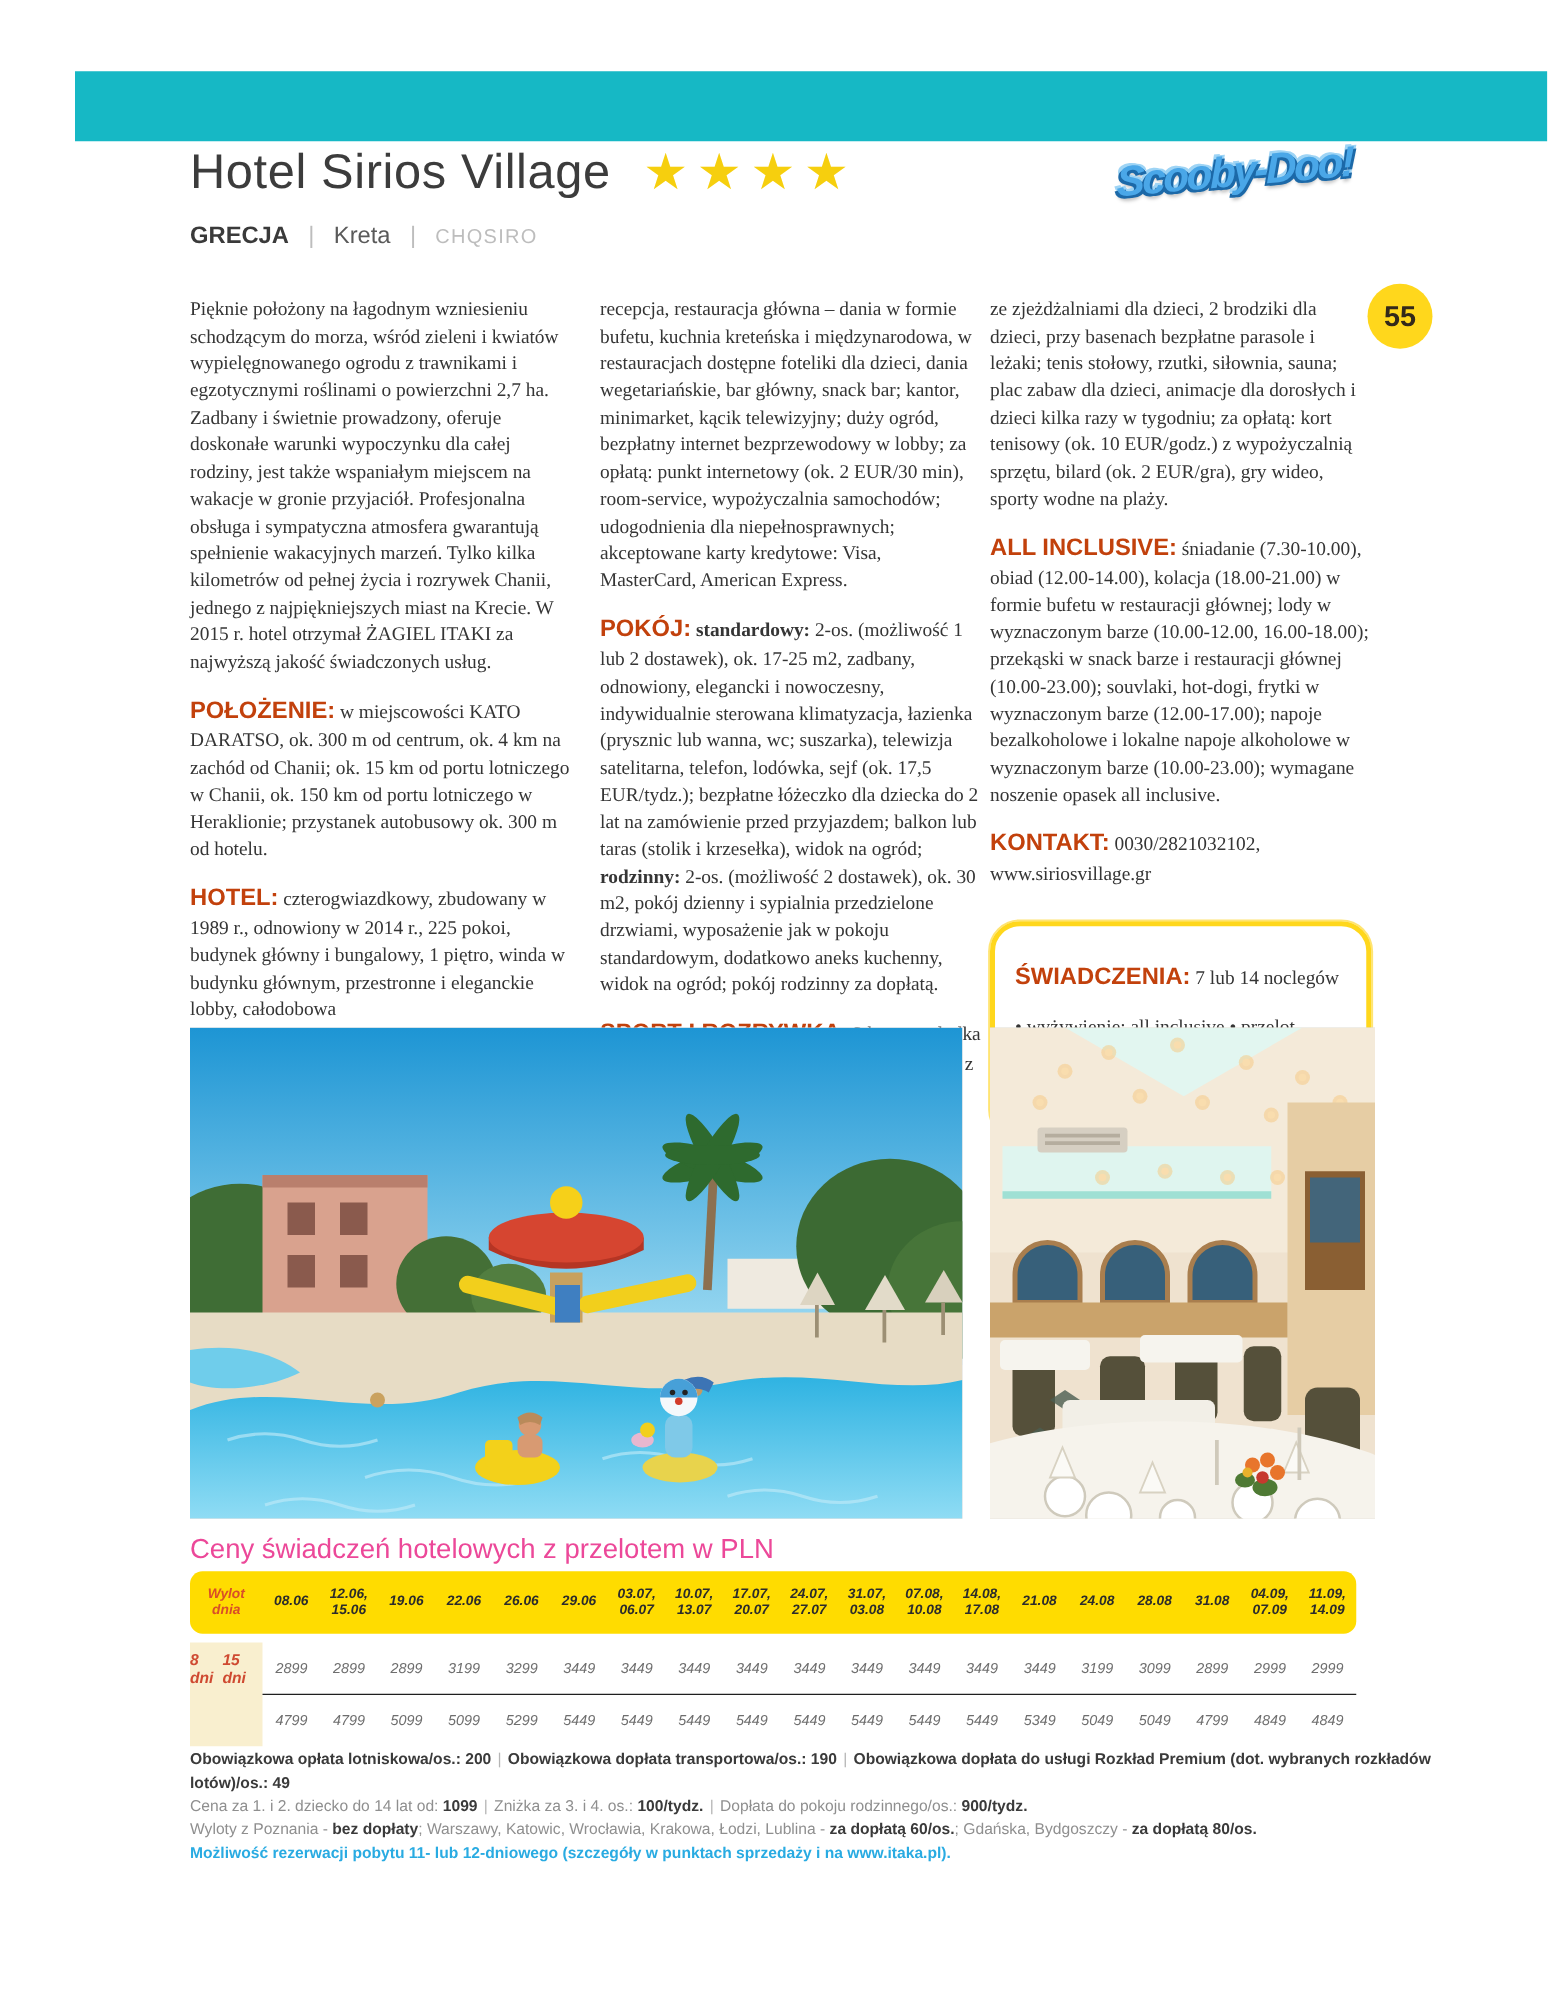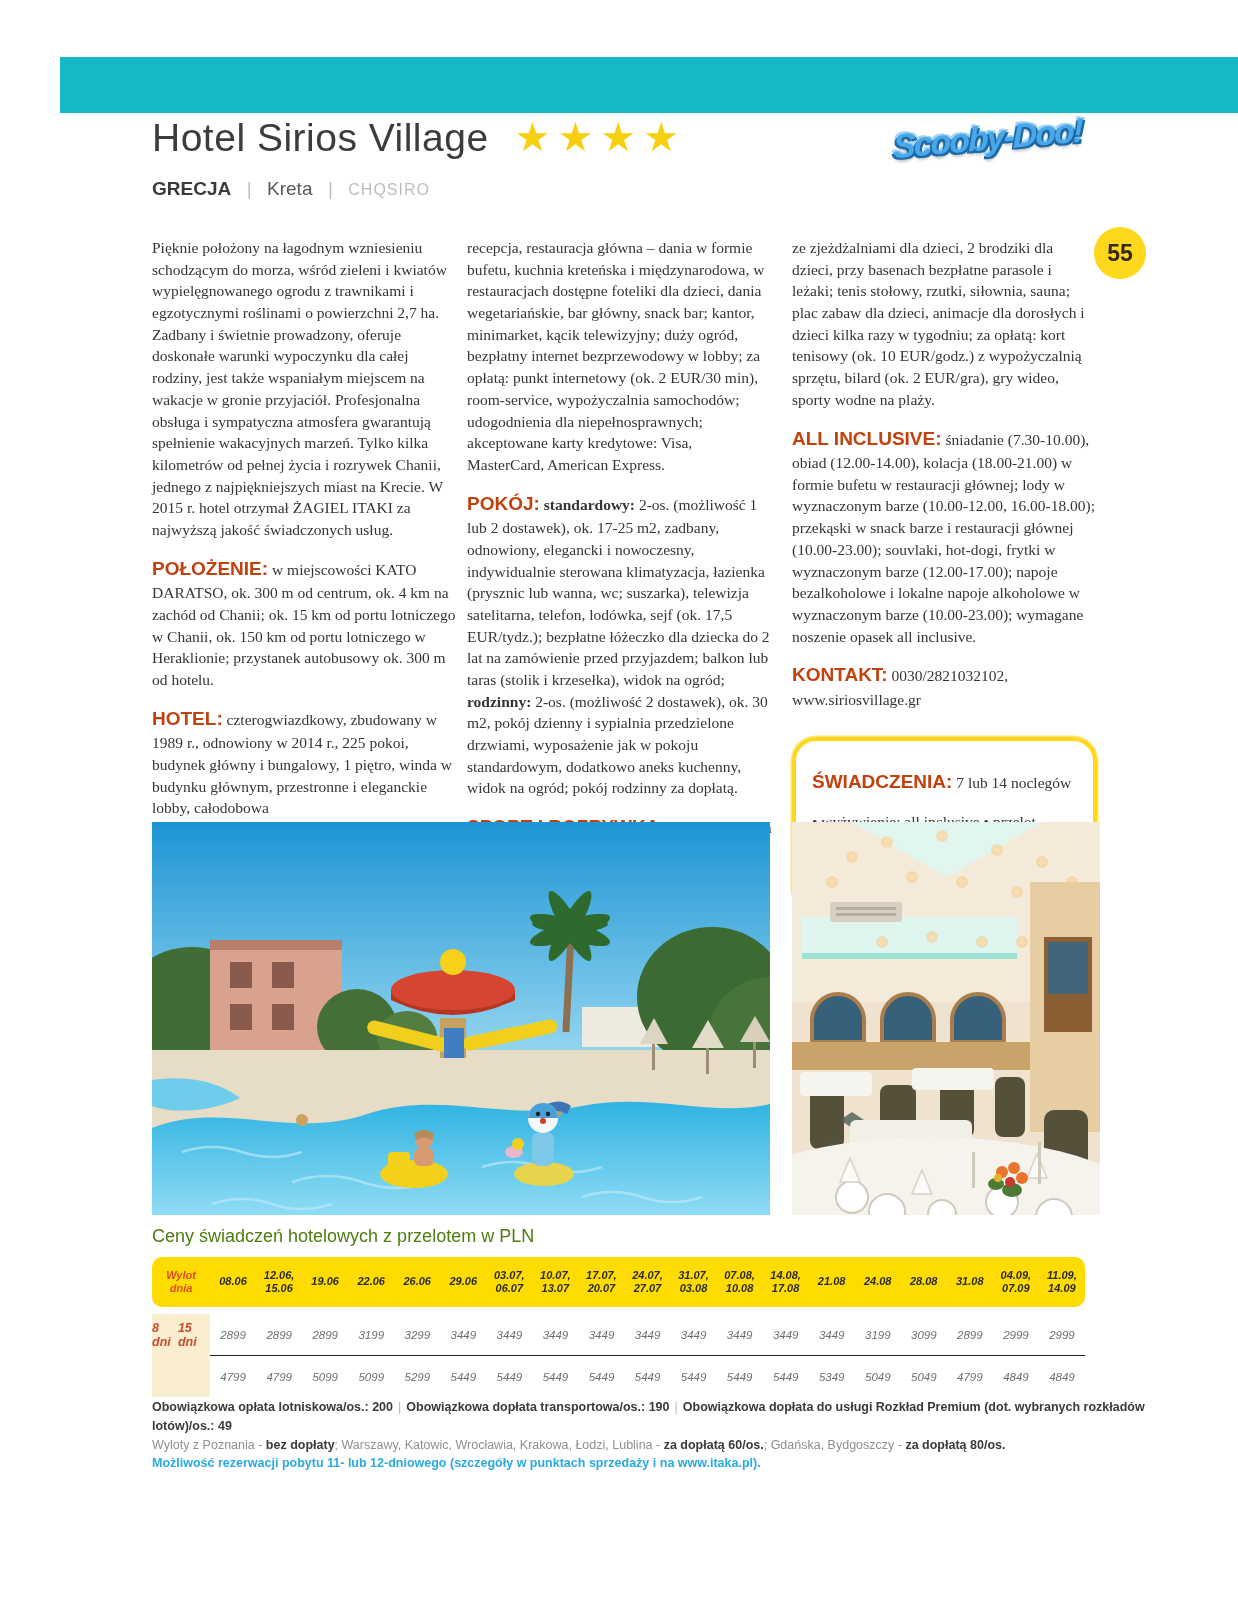--- a/index.html
+++ b/index.html
@@ -18,34 +18,34 @@
   .sub-code{font-size:16px;color:#bdbdbd;letter-spacing:1px;}
   .scooby{position:absolute;left:893px;top:118px;width:210px;height:70px;
           font-family:"Liberation Sans",sans-serif;font-weight:700;font-style:italic;
           font-size:34px;letter-spacing:-2px;color:#4aa7e8;
           transform:rotate(-5deg) skewX(-4deg);
           text-shadow:-2px 2px 0 #1c69a8, 2px 2px 0 #1c69a8, 2px -1px 0 #9ed4f5, -2px -2px 0 #9ed4f5, 0 4px 3px rgba(0,0,0,.25);}
   .page-badge{position:absolute;left:1094px;top:227px;width:52px;height:52px;border-radius:50%;
               background:#ffd71c;display:flex;align-items:center;justify-content:center;
               font-family:"Liberation Sans",sans-serif;font-weight:700;font-size:23px;color:#33291a;}
   .col{position:absolute;top:237px;width:305px;font-size:15.5px;line-height:1.4;color:#353535;}
-  .col-1{left:152px;} .col-2{left:467px;} .col-3{left:792px;}
+  .col-1{left:152px;} .col-2{left:480px;} .col-3{left:792px;}
   .para{margin:0 0 15px 0;text-align:left;}
   .seg-normal{}
   .seg-bold{font-weight:700;}
   .seg-label{font-family:"Liberation Sans",sans-serif;font-weight:700;color:#c2410c;font-size:19px;}
   .services-box{margin-top:26px;border:4px solid #ffd71c;border-radius:24px;
                 padding:12px 16px 14px 16px;box-shadow:0 0 0 1.5px #ffe473;}
   .services-box .para{margin:16px 0 2px 0;}
   .photo{position:absolute;top:822px;overflow:hidden;background:#ddd;}
   .photo svg{display:block;width:100%;height:100%;}
   .photo-left{left:152px;width:618px;height:393px;}
   .photo-right{left:792px;width:308px;height:393px;}
   .ptable-title{position:absolute;left:152px;top:1226px;font-family:"Liberation Sans",sans-serif;
-                font-size:18px;color:#4d7c0f;}
+                font-size:22px;color:#ec4899;}
   .ptable{position:absolute;left:152px;top:1257px;width:933px;font-family:"Liberation Sans",sans-serif;}
   .pt-header{display:flex;background:#ffdc00;height:50px;align-items:center;border-radius:10px;}
   .pt-corner{width:58px;flex:0 0 58px;text-align:center;font-size:11px;font-weight:700;
              font-style:italic;color:#d94e28;line-height:1.15;}
   .pt-date{flex:1;text-align:center;font-size:11px;font-weight:700;font-style:italic;
            color:#2b2b2b;line-height:1.2;}
   .pt-body{display:flex;margin-top:7px;}
   .pt-labels{width:58px;flex:0 0 58px;background:#f9efcf;display:flex;flex-direction:row;}
   .pt-rowlabel{height:41px;display:flex;align-items:center;justify-content:center;
                font-size:12.5px;font-weight:700;font-style:italic;color:#cf4a31;}
@@ -354,17 +354,18 @@
             <div class="pt-val">4799</div>
             <div class="pt-val">4849</div>
             <div class="pt-val">4849</div>
           </div>
         </div>
     </div>
   </div>
 
   <div class="footer" id="footer">
       <p class="fline"><span class="seg-bold">Obowiązkowa opłata lotniskowa/os.: 200</span><span class="seg-sep">|</span><span class="seg-bold">Obowiązkowa dopłata transportowa/os.: 190</span><span class="seg-sep">|</span><span class="seg-bold">Obowiązkowa dopłata do usługi Rozkład Premium (dot. wybranych rozkładów lotów)/os.: 49</span></p>
+      <p class="fline"><span class="seg-normal">Cena za 1. i 2. dziecko do 14 lat od: </span><span class="seg-bold">1099</span><span class="seg-sep">|</span><span class="seg-normal">Zniżka za 3. i 4. os.: </span><span class="seg-bold">100/tydz.</span><span class="seg-sep">|</span><span class="seg-normal">Dopłata do pokoju rodzinnego/os.: </span><span class="seg-bold">900/tydz.</span></p>
       <p class="fline"><span class="seg-normal">Wyloty z Poznania - </span><span class="seg-bold">bez dopłaty</span><span class="seg-normal">; Warszawy, Katowic, Wrocławia, Krakowa, Łodzi, Lublina - </span><span class="seg-bold">za dopłatą 60/os.</span><span class="seg-normal">; Gdańska, Bydgoszczy - </span><span class="seg-bold">za dopłatą 80/os.</span></p>
       <p class="fline"><span class="seg-blue">Możliwość rezerwacji pobytu 11- lub 12-dniowego (szczegóły w punktach sprzedaży i na www.itaka.pl).</span></p>
     </div>
 
 </div>
 
 </body></html>

